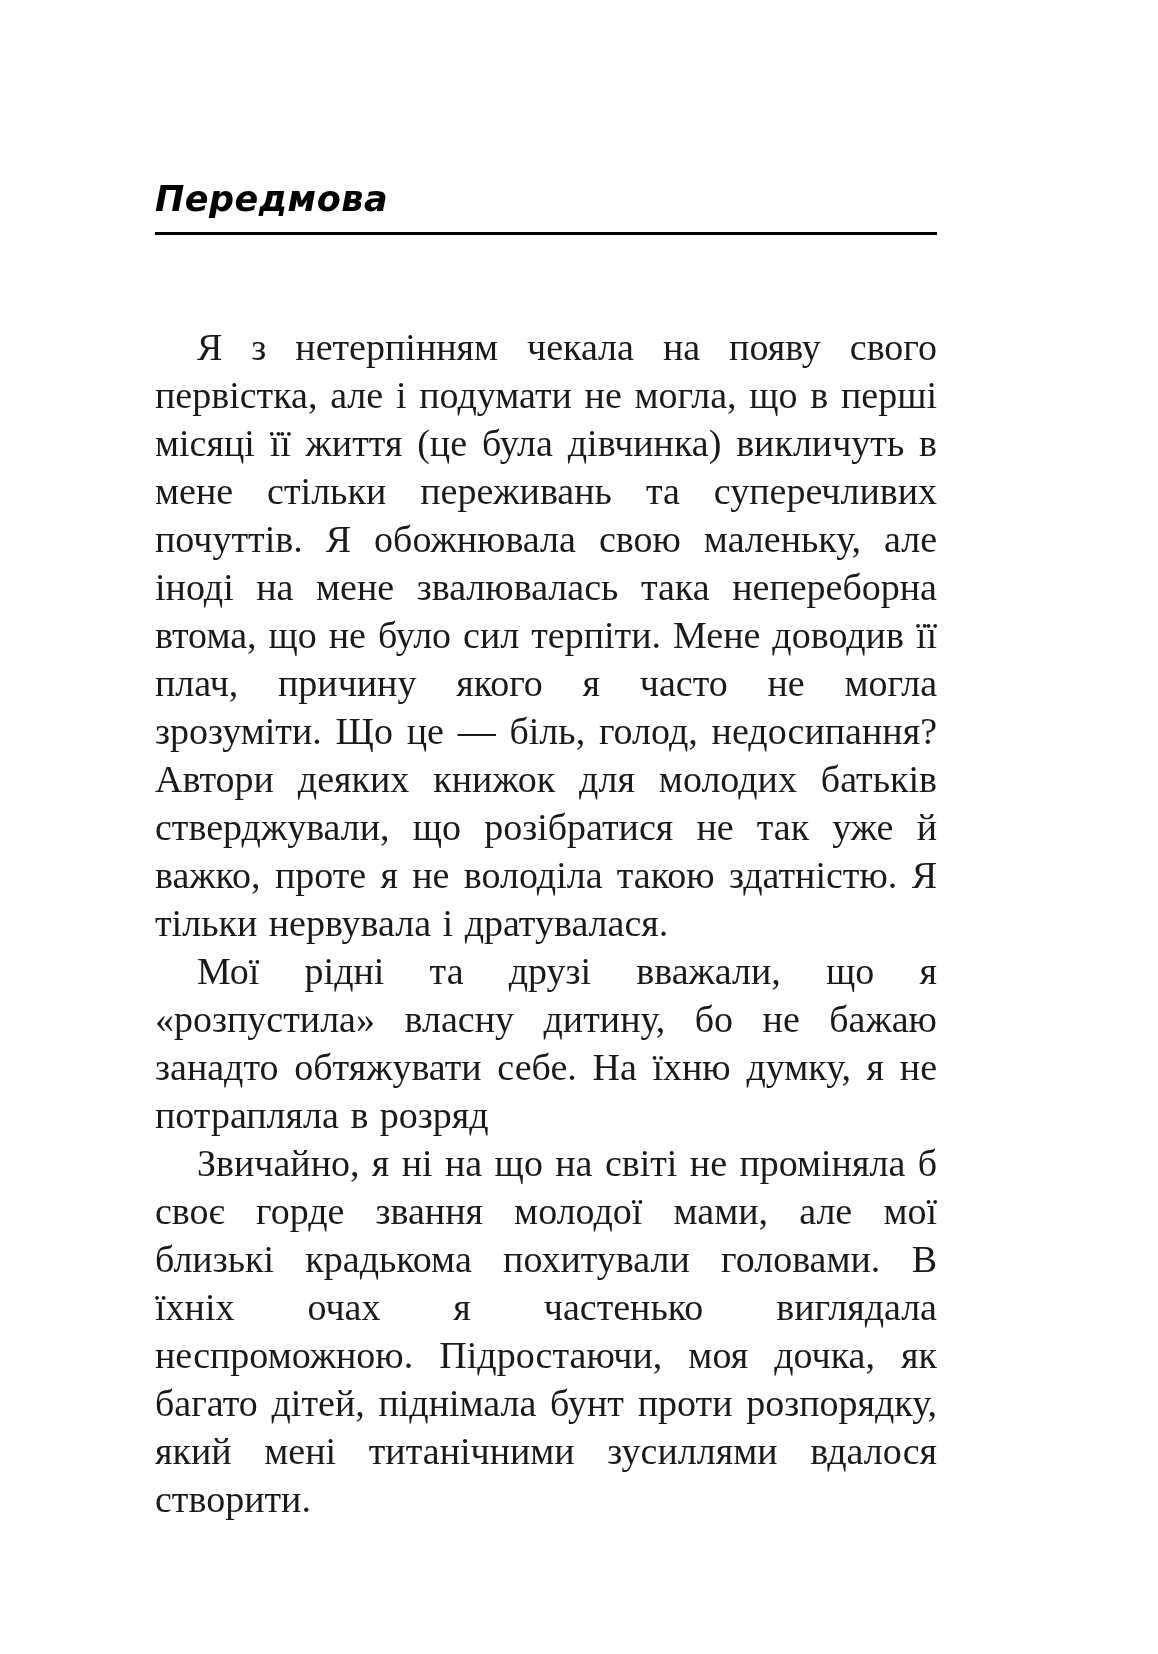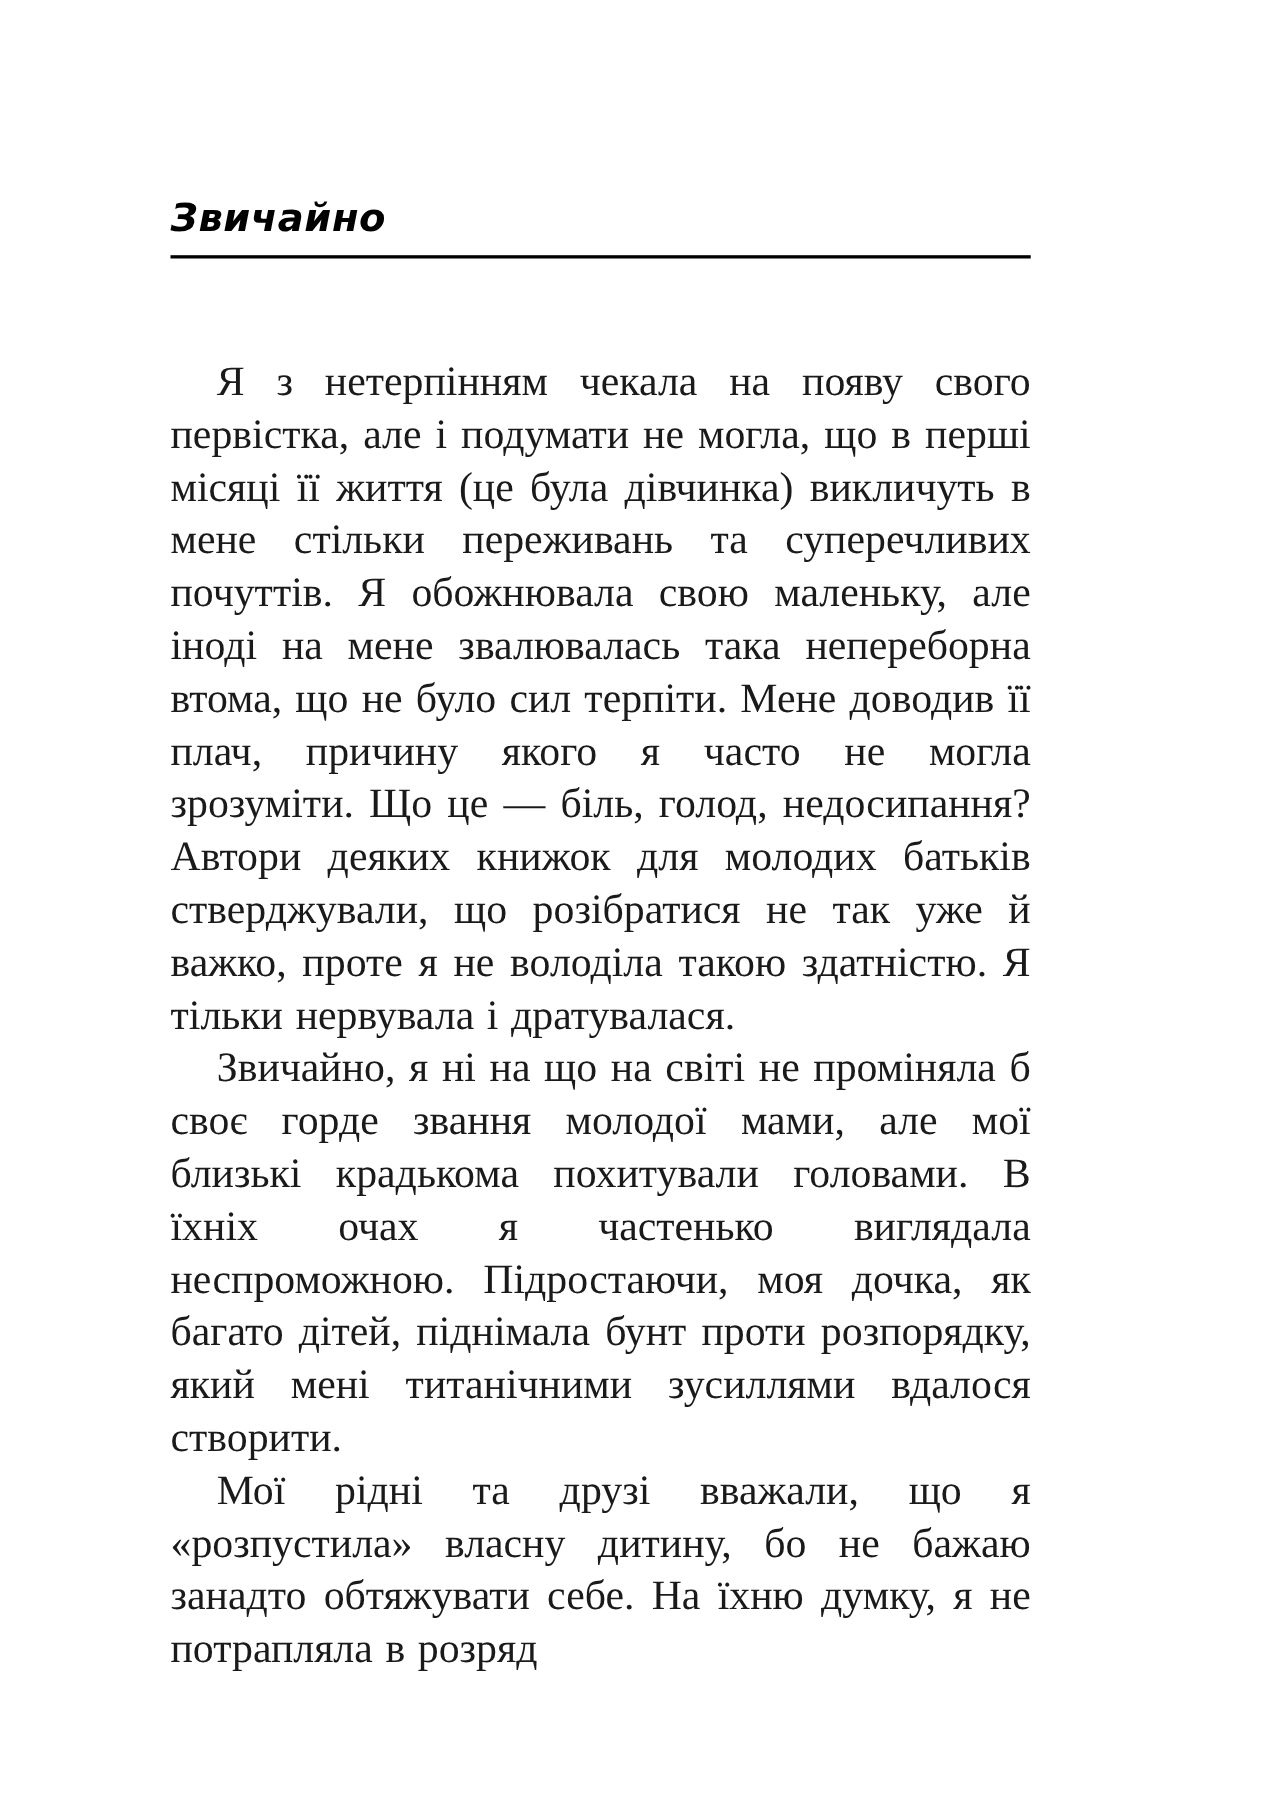--- a/index.html
+++ b/index.html
@@ -51,21 +51,21 @@
     text-indent: 42px;
     word-spacing: 2px;
     color: #1a1a1a;
   }
 </style>
 </head>
 <body>
 
 <div class="page">
   <div class="content">
-    <h1 class="chapter-title">Звичайно</h1>
+    <h1 class="chapter-title">Передмова</h1>
     <div class="title-rule"></div>
     <div class="body-text">
       <p>Я з нетерпінням чекала на появу свого первістка, але і подумати не могла, що в перші місяці її життя (це була дівчинка) викличуть в мене стільки переживань та суперечливих почуттів. Я обожнювала свою маленьку,  але іноді на мене звалювалась така непереборна втома, що не було сил терпіти.  Мене доводив її плач, причину якого я часто не могла зрозуміти. Що це — біль, голод, недосипання? Автори деяких книжок для молодих батьків стверджували, що розібратися не так уже й важко, проте я не володіла такою здатністю. Я тільки нервувала і дратувалася.</p>
+      <p>Мої рідні та друзі вважали, що я «розпустила» власну дитину, бо не бажаю занадто обтяжувати себе. На їхню думку, я не потрапляла в розряд</p>
       <p>Звичайно, я ні на що на світі не проміняла б своє горде звання молодої мами, але мої близькі крадькома похитували головами. В їхніх очах я частенько виглядала неспроможною. Підростаючи, моя дочка, як багато дітей, піднімала бунт проти розпорядку, який мені титанічними зусиллями вдалося створити.</p>
-      <p>Мої рідні та друзі вважали, що я «розпустила» власну дитину, бо не бажаю занадто обтяжувати себе. На їхню думку, я не потрапляла в розряд</p>
     </div>
   </div>
 </div>
 
 </body></html>

